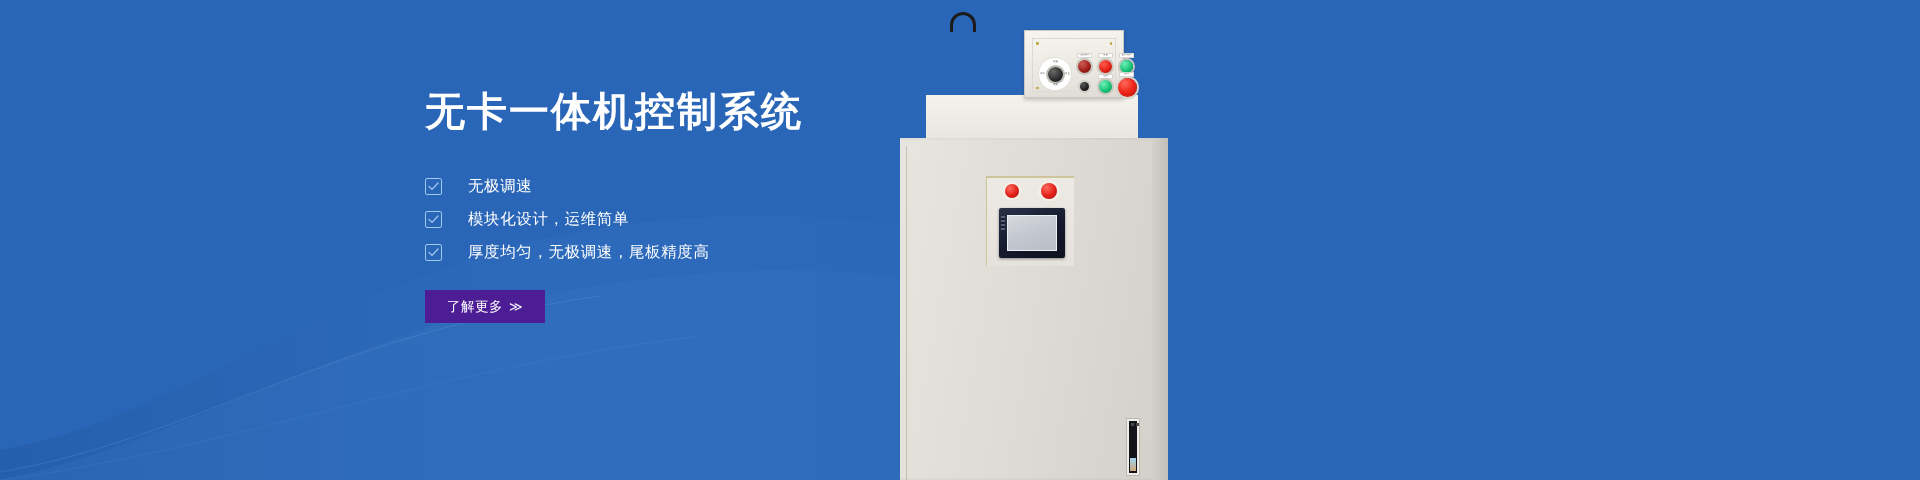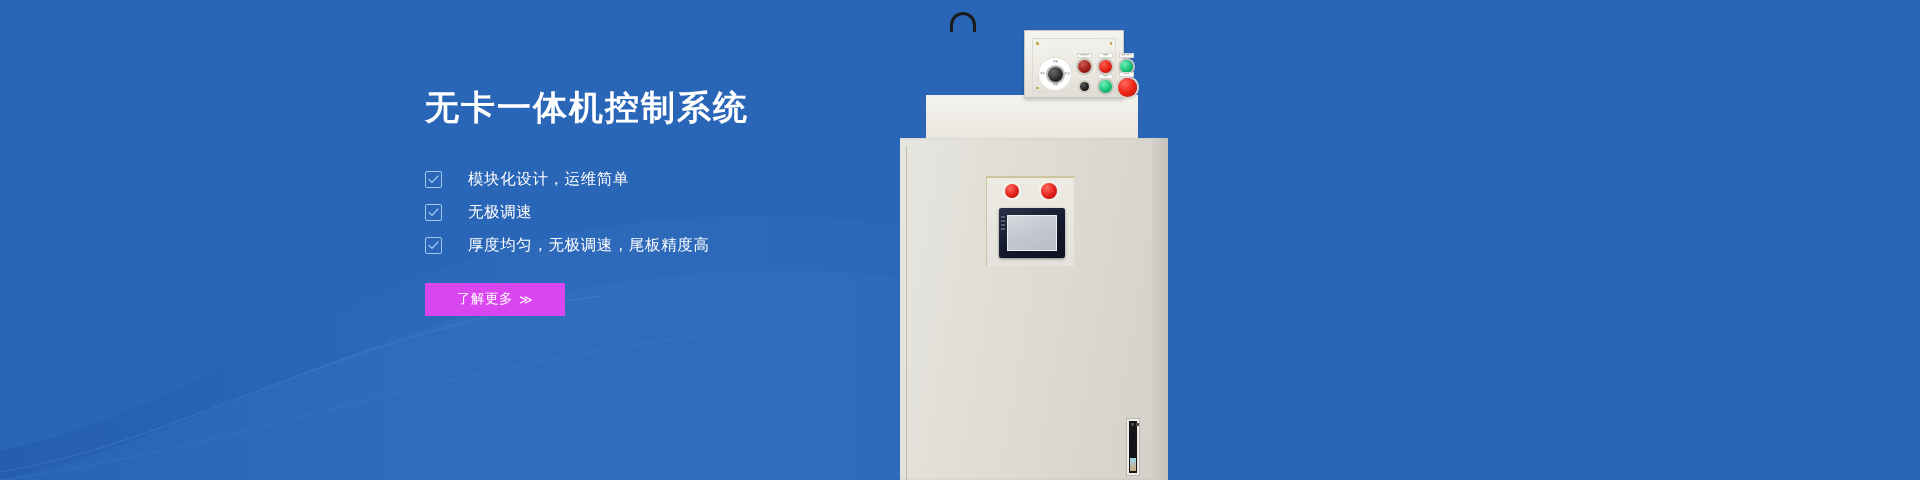--- a/index.html
+++ b/index.html
@@ -22,21 +22,21 @@
   .waves svg { display:block; width:100%; height:100%; }
 
   
   .content {
     position:absolute;
     left:425px; top:86px;
     width:640px;
   }
   .hero-title {
     color:#ffffff;
-    font-size:34px;
+    font-size:40px;
     font-weight:bold;
     letter-spacing:2px;
     line-height:1.25;
     white-space:nowrap;
   }
   .feature-list { margin-top:34px; }
   .feature-item {
     display:flex; align-items:center;
     height:33px; margin-bottom:0px;
   }
@@ -52,22 +52,22 @@
   .check-icon svg { display:block; }
   .feature-text {
     color:#ffffff;
     font-size:15.5px;
     letter-spacing:0.6px;
     white-space:nowrap;
   }
   .cta-wrap { margin-top:21px; }
   .cta-button {
     display:inline-flex; align-items:center; justify-content:center;
-    width:140px; height:33px;
-    background:#d946ef;
+    width:120px; height:33px;
+    background:#4c1d95;
     border:none; cursor:pointer;
     color:#ffffff; font-size:13.5px;
     letter-spacing:0.5px;
     font-family:"Liberation Sans","DejaVu Sans",sans-serif;
   }
   .cta-label { white-space:nowrap; }
   .cta-chevrons { margin-left:6px; font-size:13px; opacity:.95; }
 
   
   .product-photo {
@@ -279,30 +279,30 @@
     <h1 class="hero-title">无卡一体机控制系统</h1>
 
     <ul class="feature-list" style="list-style:none;">
 
       <li class="feature-item">
         <span class="check-icon">
           <svg width="11" height="9" viewBox="0 0 11 9" aria-hidden="true">
             <path d="M1 4.4 L4 7.4 L10 1" fill="none" stroke="#9ec8ee" stroke-width="1.3" stroke-linecap="round" stroke-linejoin="round"></path>
           </svg>
         </span>
-        <span class="feature-text">模块化设计，运维简单</span>
+        <span class="feature-text">无极调速</span>
       </li>
 
       <li class="feature-item">
         <span class="check-icon">
           <svg width="11" height="9" viewBox="0 0 11 9" aria-hidden="true">
             <path d="M1 4.4 L4 7.4 L10 1" fill="none" stroke="#9ec8ee" stroke-width="1.3" stroke-linecap="round" stroke-linejoin="round"></path>
           </svg>
         </span>
-        <span class="feature-text">无极调速</span>
+        <span class="feature-text">模块化设计，运维简单</span>
       </li>
 
       <li class="feature-item">
         <span class="check-icon">
           <svg width="11" height="9" viewBox="0 0 11 9" aria-hidden="true">
             <path d="M1 4.4 L4 7.4 L10 1" fill="none" stroke="#9ec8ee" stroke-width="1.3" stroke-linecap="round" stroke-linejoin="round"></path>
           </svg>
         </span>
         <span class="feature-text">厚度均匀，无极调速，尾板精度高</span>
       </li>

